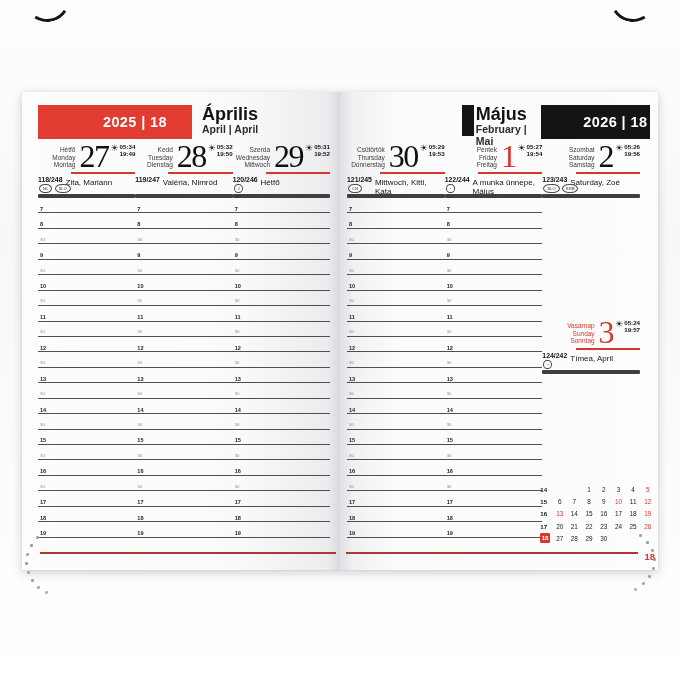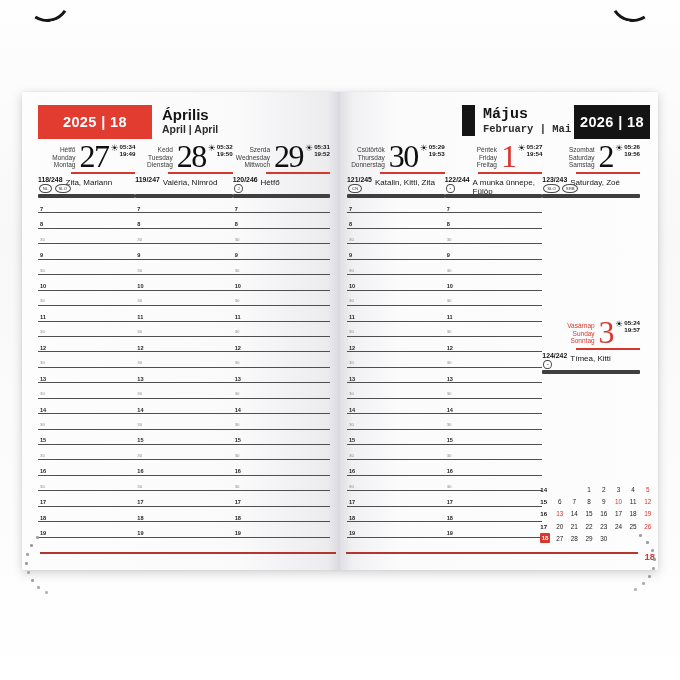--- a/index.html
+++ b/index.html
@@ -7,27 +7,27 @@
          background:linear-gradient(180deg,#fefefe 0%,#f8f8f9 35%,#ffffff 100%);
          font-family:"Liberation Sans",sans-serif;-webkit-font-smoothing:antialiased;}
   .spread{position:absolute;left:22px;top:92px;width:636px;height:478px;display:flex;
           box-shadow:0 3px 10px rgba(0,0,0,.18),0 0 2px rgba(0,0,0,.08);}
   .page{width:318px;height:100%;position:relative;}
   .page.left{background:linear-gradient(90deg,#fdfdfd 0%,#fafafb 68%,#ececef 96%,#d9d9df 100%);}
   .page.right{background:linear-gradient(90deg,#dfdfe5 0%,#f1f1f3 4%,#fbfbfc 18%,#fdfdfe 100%);}
 
   .hdr{position:absolute;top:13px;left:16px;right:8px;height:40px;display:flex;align-items:flex-start;}
   .badge{height:34px;display:flex;align-items:center;justify-content:center;color:#fff;
-         font-weight:bold;font-size:14.5px;letter-spacing:.4px;}
+         font-weight:bold;font-size:14.5px;letter-spacing:.4px;padding-left:40px;}
   .badge-red{width:114px;background:#e23b30;}
   .badge-black{width:76px;background:#141414;margin-left:auto;text-align:right;}
   .titles{padding-top:1px;}
   .hdr-left .titles{margin-left:10px;}
-  .hdr-right .titles{margin-left:8px;font-family:Liberation Mono, monospace;}
-  .mt{font-size:15px;font-weight:bold;color:#131313;line-height:17px;}
+  .hdr-right .titles{margin-left:2px;}
+  .mt{font-size:18px;font-weight:bold;color:#131313;line-height:17px;}
   .ms{font-size:10.5px;font-weight:bold;color:#2b2b2b;line-height:12px;}
   .blackbar{width:13px;height:31px;background:#141414;margin-left:106px;}
 
   .cols{position:absolute;top:50px;left:16px;right:10px;bottom:0;display:flex;}
   .page.right .cols{left:7px;right:18px;}
   .col{flex:1;position:relative;}
 
   .day-header{position:relative;height:56px;}
   .dh-top{display:flex;justify-content:flex-end;}
   .dh-names{text-align:right;font-size:6.5px;line-height:7.6px;color:#3a3a3a;margin-top:4px;margin-right:4px;}
@@ -412,21 +412,21 @@
                   <span class="sun-icon">☀</span>
                   <div class="sun-times">
                     <div class="sunrise">05:29</div>
                     <div class="sunset">19:53</div>
                   </div>
                 </div>
               </div>
               <div class="dh-underline"></div>
               <div class="dh-info">
                 <span class="dh-ord">121/245</span>
-                <span class="dh-nameday">Katalin, Kitti, Zita</span>
+                <span class="dh-nameday">Mittwoch, Kitti, Kata</span>
               </div>
               <div class="dh-badges">
                 <span class="badge-oval">CN</span>
               </div>
               <div class="dh-bar"></div>
             </div>
             <div class="lines">
               <div class="hline">
                 <span class="hlabel">7</span>
               </div>
@@ -508,21 +508,21 @@
                   <span class="sun-icon">☀</span>
                   <div class="sun-times">
                     <div class="sunrise">05:27</div>
                     <div class="sunset">19:54</div>
                   </div>
                 </div>
               </div>
               <div class="dh-underline"></div>
               <div class="dh-info">
                 <span class="dh-ord">122/244</span>
-                <span class="dh-nameday">A munka ünnepe, Fülöp</span>
+                <span class="dh-nameday">A munka ünnepe, Május</span>
               </div>
               <div class="dh-badges">
                 <span class="badge-oval">•</span>
               </div>
               <div class="dh-bar"></div>
             </div>
             <div class="lines">
               <div class="hline">
                 <span class="hlabel">7</span>
               </div>
@@ -631,21 +631,21 @@
                   <span class="sun-icon">☀</span>
                   <div class="sun-times">
                     <div class="sunrise">05:24</div>
                     <div class="sunset">19:57</div>
                   </div>
                 </div>
               </div>
               <div class="dh-underline"></div>
               <div class="dh-info">
                 <span class="dh-ord">124/242</span>
-                <span class="dh-nameday">Tímea, Kitti</span>
+                <span class="dh-nameday">Tímea, April</span>
               </div>
               <div class="dh-badges">
                 <span class="badge-oval">•</span>
               </div>
               <div class="dh-bar"></div>
             </div>
             <div class="minical">
               <div class="mc-row">
                 <span class="mc-week">14</span>
                 <span class="mc-day"></span>

